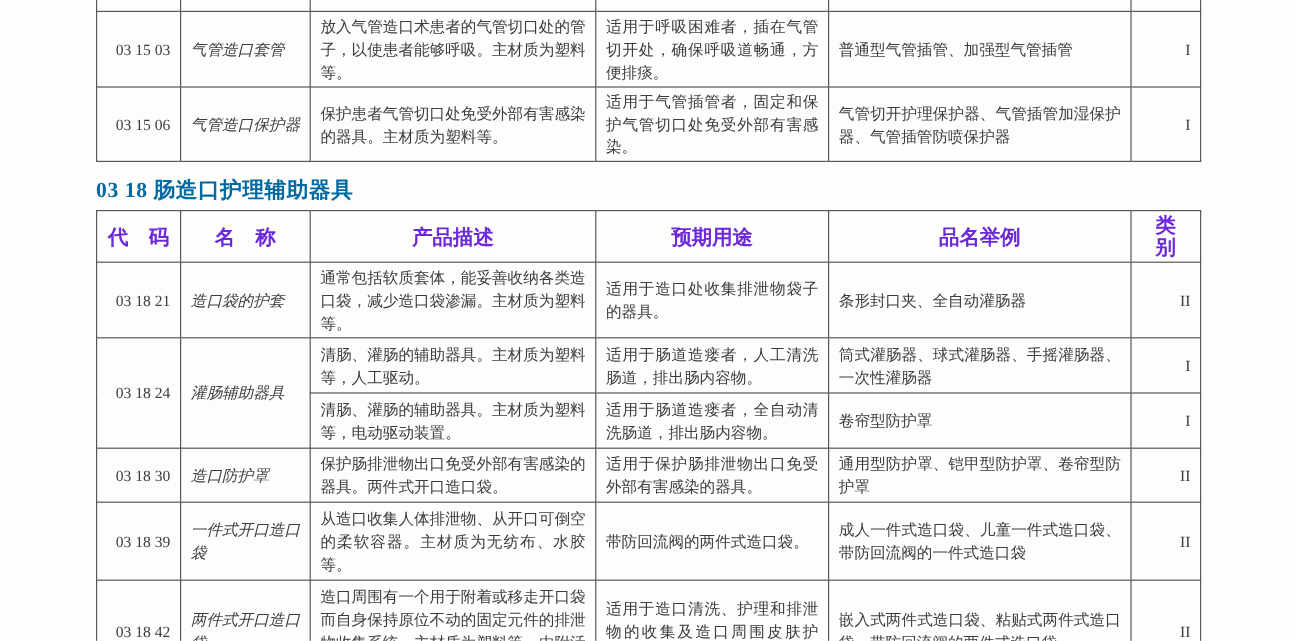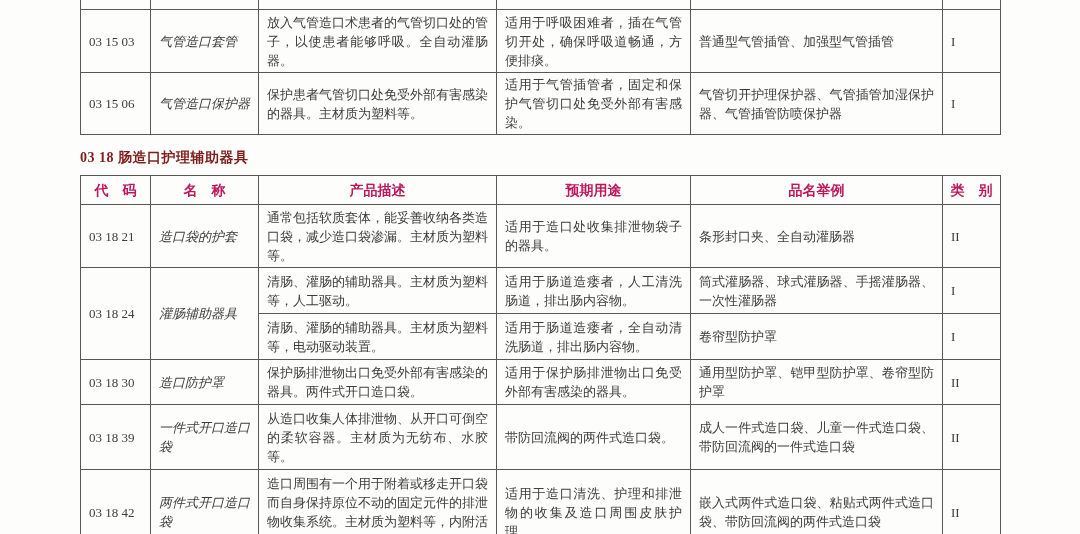--- a/index.html
+++ b/index.html
@@ -26,45 +26,45 @@
     vertical-align:middle;
     word-break:break-all;
     overflow:hidden;
   }
   col.c-code{width:70px;}
   col.c-name{width:108px;}
   col.c-desc{width:238px;}
   col.c-use{width:194px;}
   col.c-ex{width:252px;}
   col.c-cat{width:58px;}
-  .cell-code,.cell-cat{text-align:left;white-space:nowrap;}
+  .cell-code,.cell-cat{text-align:right;white-space:nowrap;}
   .cell-name{text-align:justify;text-align-last:auto;font-style:italic;}
   .cell-desc,.cell-use,.cell-ex{text-align:justify;}
   th{
-    font-size:14px;
+    font-size:17px;
     font-weight:bold;
     text-align:center;
     padding:2px 4px;
-    color:#be185d;
+    color:#6d28d9;
   }
   .upper-table{margin-top:-10px;}
   .stub td{height:18px;padding:0;}
   .r-h58 td,.r-h58 th{height:58px;}
   .r-h42 td{height:42px;}
   .r-h41 td{height:41px;}
   .r-h40 td{height:40px;}
   .r-h60 td{height:60px;}
   .r-h80 td{height:80px;}
   .r-head th{height:24px;}
   .section-title{
     margin:14px 0 8px 80px;
-    font-size:14px;
+    font-size:18px;
     font-weight:bold;
     line-height:18px;
-    color:#7f1d1d;
+    color:#0369a1;
     letter-spacing:0.5px;
   }
 </style>
 </head>
 <body>
 
 <div class="page">
 
   <table class="upper-table">
     <colgroup>
@@ -80,21 +80,21 @@
       <td></td>
       <td></td>
       <td></td>
       <td></td>
       <td></td>
       <td></td>
     </tr>
     <tr class="r-h58">
       <td class="cell-code">03 15 03</td>
       <td class="cell-name">气管造口套管</td>
-      <td class="cell-desc">放入气管造口术患者的气管切口处的管子，以使患者能够呼吸。全自动灌肠器。</td>
+      <td class="cell-desc">放入气管造口术患者的气管切口处的管子，以使患者能够呼吸。主材质为塑料等。</td>
       <td class="cell-use">适用于呼吸困难者，插在气管切开处，确保呼吸道畅通，方便排痰。</td>
       <td class="cell-ex">普通型气管插管、加强型气管插管</td>
       <td class="cell-cat">I</td>
     </tr>
     <tr class="r-h42">
       <td class="cell-code">03 15 06</td>
       <td class="cell-name">气管造口保护器</td>
       <td class="cell-desc">保护患者气管切口处免受外部有害感染的器具。主材质为塑料等。</td>
       <td class="cell-use">适用于气管插管者，固定和保护气管切口处免受外部有害感染。</td>
       <td class="cell-ex">气管切开护理保护器、气管插管加湿保护器、气管插管防喷保护器</td>

